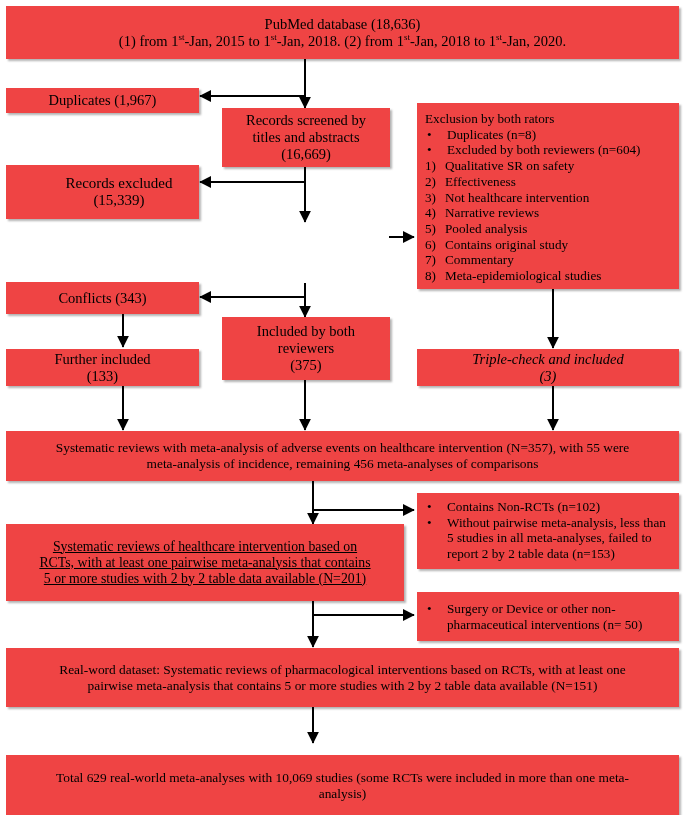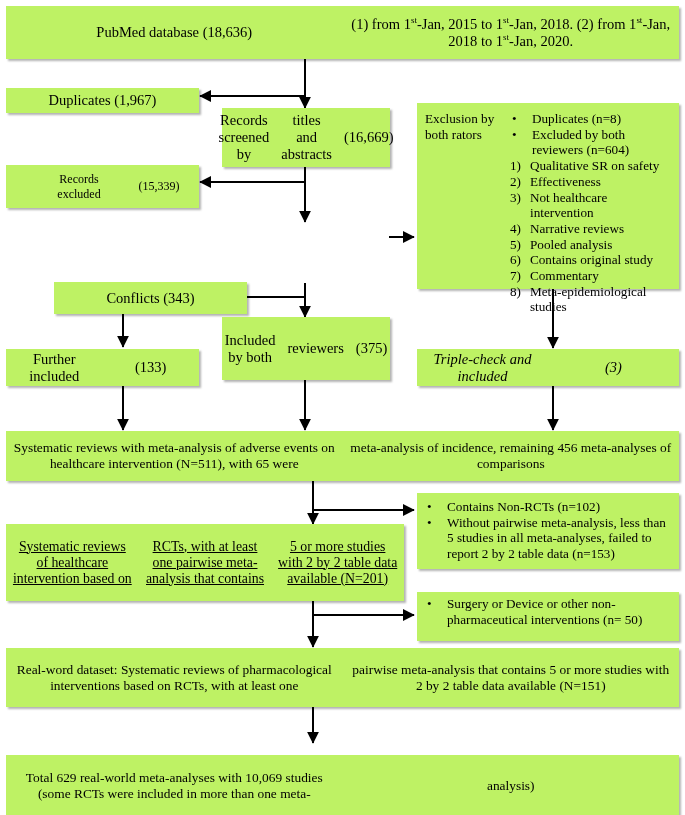--- a/index.html
+++ b/index.html
@@ -11,23 +11,24 @@
     position: relative;
     width: 685px;
     height: 815px;
     background: #ffffff;
     font-family: "Liberation Serif", "DejaVu Serif", serif;
     color: #000000;
     overflow: hidden;
   }
   .box {
     position: absolute;
-    background: #bef264;
+    background: #ef4444;
     box-sizing: border-box;
     display: flex;
+    flex-direction: column;
     justify-content: center;
     box-shadow: 2px 2px 2px rgba(0,0,0,0.30);
   }
   .box.center {
     align-items: center;
     text-align: center;
   }
   .box.left {
     align-items: flex-start;
     text-align: left;
@@ -135,21 +136,21 @@
   <div class="box center" style="left:6px; top:88px; width:193px; height:25px; font-size:14.5px;">
     <div class="pad">Duplicates (1,967)</div>
   </div>
 
   <div class="box center" style="left:222px; top:108px; width:168px; height:59px; font-size:14.5px;">
     <div class="pad">Records screened by</div>
     <div class="pad">titles and abstracts</div>
     <div class="pad">(16,669)</div>
   </div>
 
-  <div class="box center" style="left:6px; top:165px; width:193px; height:43px; font-size:12px;padding-left:33px;">
+  <div class="box center" style="left:6px; top:165px; width:193px; height:54px; font-size:15px;padding-left:33px;">
     <div class="pad">Records excluded</div>
     <div class="pad">(15,339)</div>
   </div>
 
 
   <div class="box left" style="left:417px; top:103px; width:262px; height:186px; font-size:13.2px; justify-content:flex-start; padding:8px 6px 6px 8px;">
     <div class="hdr">Exclusion by both rators</div>
     <ul class="bullets">
       <li>
           <span class="mark dot">•</span>
@@ -187,42 +188,42 @@
           <span class="mark">7)</span>
           <span class="txt">Commentary</span>
         </li>
       <li>
           <span class="mark">8)</span>
           <span class="txt">Meta-epidemiological studies</span>
         </li>
     </ul>
   </div>
 
-  <div class="box center" style="left:6px; top:282px; width:193px; height:32px; font-size:14.5px;margin-left:48px;">
+  <div class="box center" style="left:6px; top:282px; width:193px; height:32px; font-size:14.5px;">
     <div class="pad">Conflicts (343)</div>
   </div>
 
   <div class="box center" style="left:222px; top:317px; width:168px; height:63px; font-size:14.5px;">
     <div class="pad">Included by both</div>
     <div class="pad">reviewers</div>
     <div class="pad">(375)</div>
   </div>
 
   <div class="box center" style="left:6px; top:349px; width:193px; height:37px; font-size:14.5px;">
     <div class="pad">Further included</div>
     <div class="pad">(133)</div>
   </div>
 
   <div class="box center" style="left:417px; top:349px; width:262px; height:37px; font-size:14.5px;font-style:italic;">
     <div class="pad">Triple-check and included</div>
     <div class="pad">(3)</div>
   </div>
 
   <div class="box center" style="left:6px; top:431px; width:673px; height:50px; font-size:13.4px;">
-    <div class="pad">Systematic reviews with meta-analysis of adverse events on healthcare intervention (N=511), with 65 were</div>
+    <div class="pad">Systematic reviews with meta-analysis of adverse events on healthcare intervention (N=357), with 55 were</div>
     <div class="pad">meta-analysis of incidence, remaining 456 meta-analyses of comparisons</div>
   </div>
 
   <div class="box left" style="left:417px; top:493px; width:262px; height:76px; font-size:13.2px; justify-content:flex-start; padding:6px 6px 4px 8px;">
     <ul class="bullets">
       <li>
           <span class="mark dot">•</span>
           <span class="txt">Contains Non-RCTs (n=102)</span>
         </li>
       <li>

